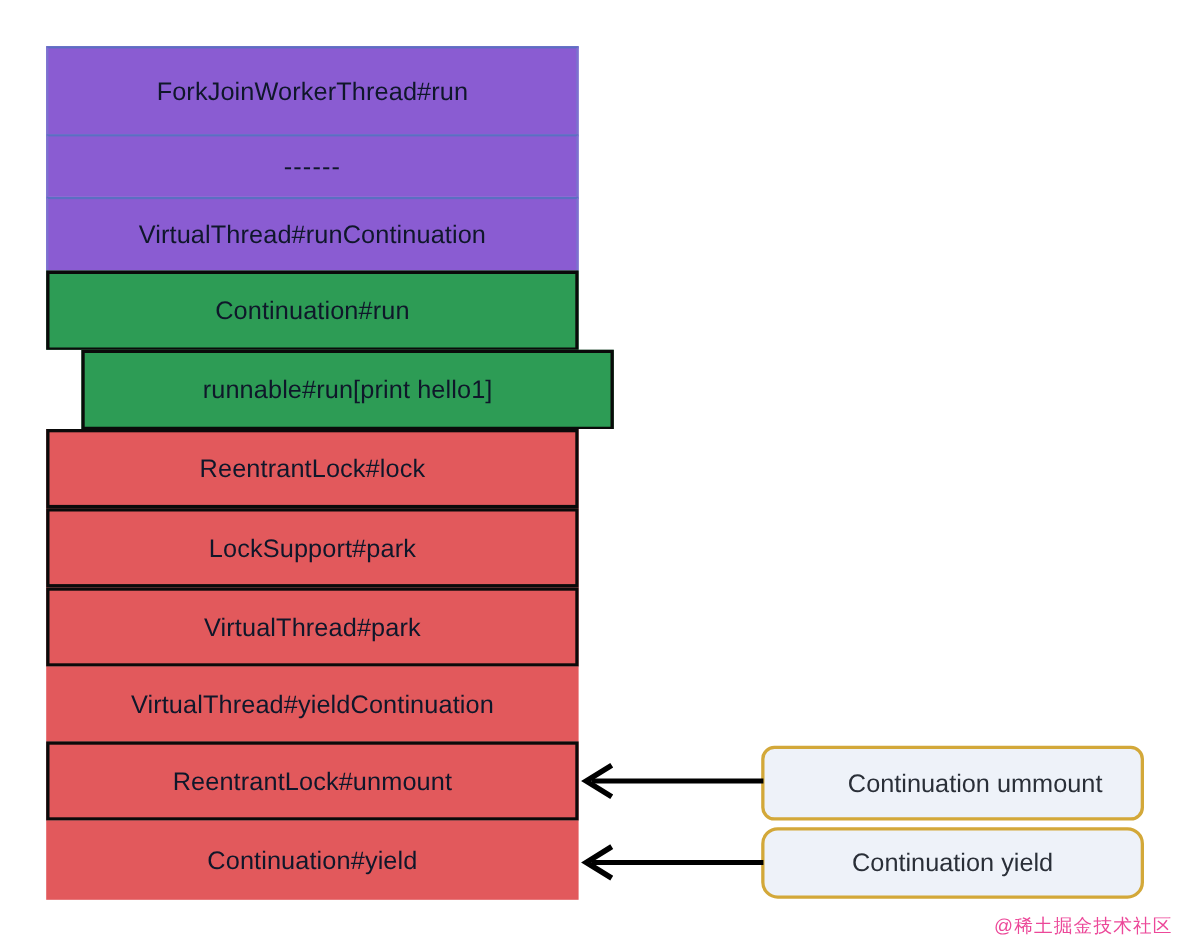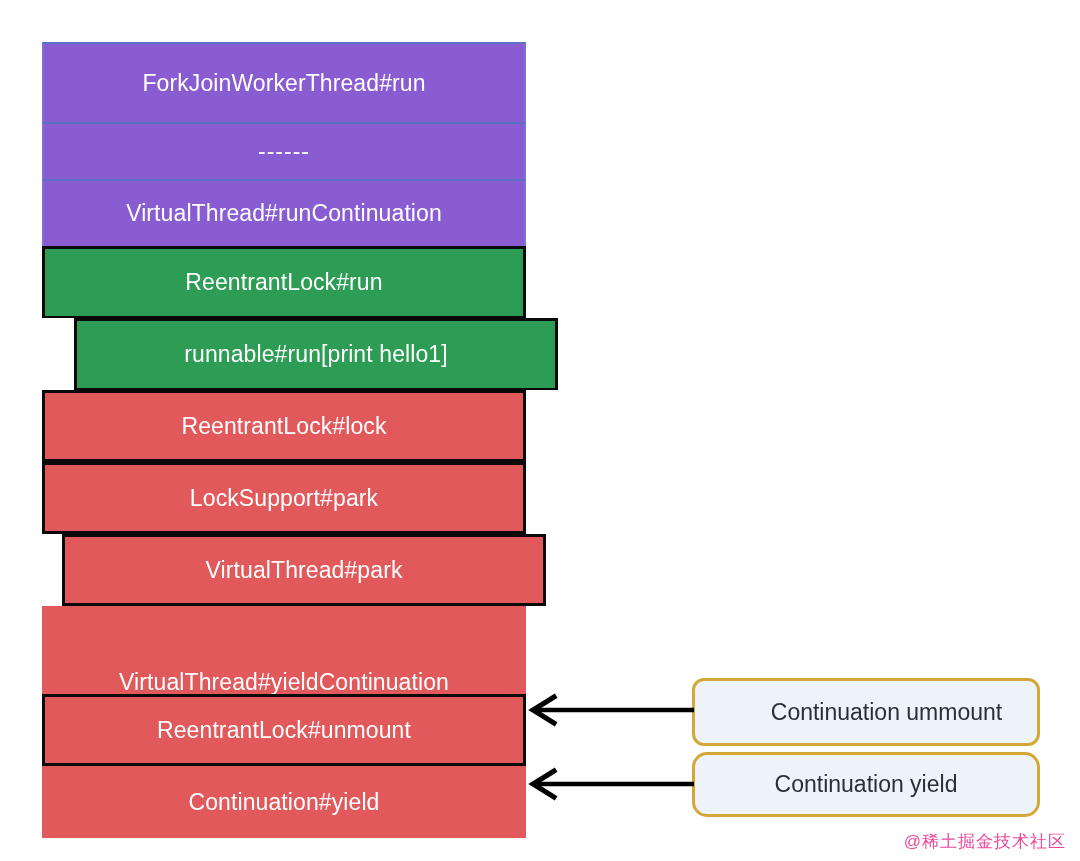--- a/index.html
+++ b/index.html
@@ -29,21 +29,21 @@
     top: 42px;
     width: 484px;
   }
 
   .frame {
     box-sizing: border-box;
     width: 100%;
     display: flex;
     align-items: center;
     justify-content: center;
-    color: #ffffff;
+    color: #0f172a;
     font-size: 23px;
     font-weight: 300;
     letter-spacing: 0.1px;
     white-space: nowrap;
     position: relative;
   }
 
   
   .frame.purple {
     background: #8a5cd2;
@@ -126,35 +126,35 @@
       <div class="frame purple" style="height: 80px;">
         <span class="frame-label">ForkJoinWorkerThread#run</span>
       </div>
       <div class="frame purple" style="height: 57px;">
         <span class="frame-label dashes">------</span>
       </div>
       <div class="frame purple last" style="height: 67px;">
         <span class="frame-label">VirtualThread#runContinuation</span>
       </div>
       <div class="frame green" style="height: 72px;">
-        <span class="frame-label">ReentrantLock#run</span>
+        <span class="frame-label">Continuation#run</span>
       </div>
       <div class="frame green" style="height: 72px; margin-left: 32px;">
         <span class="frame-label">runnable#run[print hello1]</span>
       </div>
       <div class="frame red boxed" style="height: 72px;">
         <span class="frame-label">ReentrantLock#lock</span>
       </div>
       <div class="frame red boxed" style="height: 72px;">
         <span class="frame-label">LockSupport#park</span>
       </div>
-      <div class="frame red boxed" style="height: 72px; margin-left: 20px;">
+      <div class="frame red boxed" style="height: 72px;">
         <span class="frame-label">VirtualThread#park</span>
       </div>
-      <div class="frame red plain" style="height: 88px; align-items: flex-end;">
+      <div class="frame red plain" style="height: 68px;">
         <span class="frame-label">VirtualThread#yieldContinuation</span>
       </div>
       <div class="frame red boxed" style="height: 72px;">
         <span class="frame-label">ReentrantLock#unmount</span>
       </div>
       <div class="frame red plain" style="height: 72px;">
         <span class="frame-label">Continuation#yield</span>
       </div>
     </div>
 

